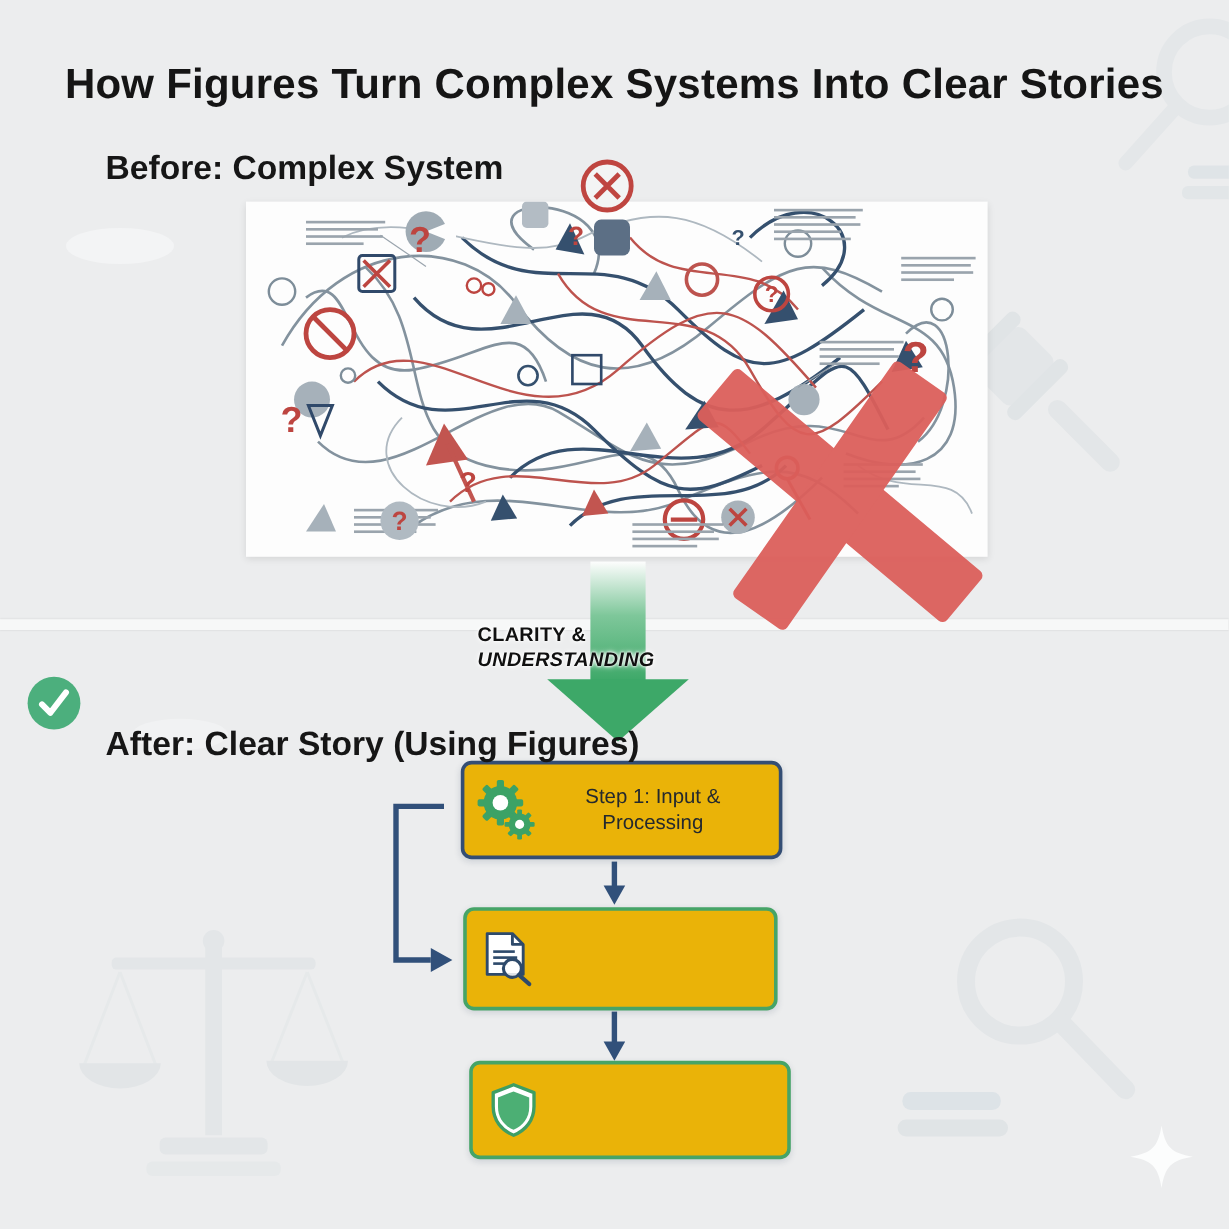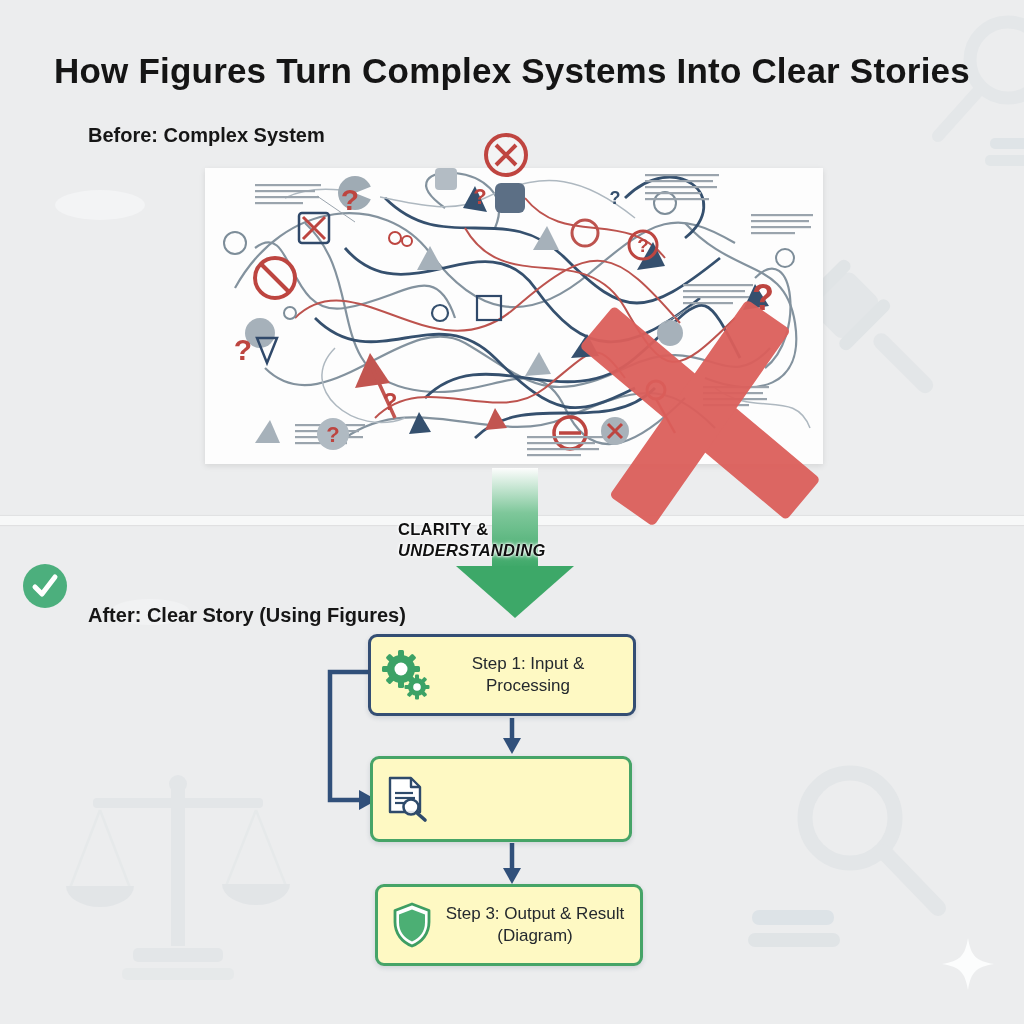--- a/index.html
+++ b/index.html
@@ -10,42 +10,42 @@
 
   
   #watermarks{left:0;top:0;z-index:0;}
 
   
   .divider{left:0;top:516px;width:1024px;height:9px;background:#f7f8f8;
            box-shadow:0 1px 1px rgba(0,0,0,.05),0 -1px 1px rgba(0,0,0,.045);z-index:1;}
 
   .title{left:0;top:28px;width:1024px;text-align:center;font-size:35px;font-weight:800;
          color:#151515;letter-spacing:.2px;z-index:4;}
-  .section-label{font-size:20px;font-weight:800;color:#161616;z-index:4;}
+  .section-label{font-size:28px;font-weight:800;color:#161616;z-index:4;}
   #before-label{left:88px;top:124px;}
   #after-label{left:88px;top:572px;margin-top:32px;}
 
   
   .panel{left:205px;top:168px;width:618px;height:296px;background:#fdfdfd;
          box-shadow:0 2px 6px rgba(0,0,0,.10);z-index:2;}
   #tangle{left:195px;top:138px;z-index:3;}
 
   
   #clarity-arrow{left:452px;top:462px;z-index:2;}
   .transition-text{left:398px;width:260px;font-size:16.5px;font-weight:800;
          color:#101010;z-index:4;letter-spacing:.3px;
          text-shadow:0 0 5px #fff,0 0 3px #fff,0 0 2px #fff;}
   #trans1{top:520px;} #trans2{top:541px;font-style:italic;}
 
   #check-icon{left:22px;top:563px;z-index:4;}
 
   
   #connectors{left:315px;top:630px;z-index:2;}
-  .step{position:absolute;background:#fef9c3;border-radius:9px;display:flex;align-items:center;
-        z-index:3;box-shadow:0 2px 5px rgba(40,60,90,.15);padding:0 8px;box-sizing:border-box;}
+  .step{position:absolute;background:#eab308;border-radius:9px;display:flex;align-items:center;
+        z-index:3;box-shadow:0 2px 5px rgba(40,60,90,.15);padding:0 8px;box-sizing:border-box;margin-left:16px;}
   .step .txt{flex:1;text-align:center;font-size:17px;color:#24292e;line-height:1.3;}
   .step .ic{width:52px;flex:0 0 52px;display:flex;justify-content:center;}
   #step1{left:368px;top:634px;width:268px;height:82px;border:3px solid #344e74;}
   #step2{left:370px;top:756px;width:262px;height:86px;border:3px solid #46a467;}
   #step3{left:375px;top:884px;width:268px;height:82px;border:3px solid #46a467;}
 </style>
 </head>
 <body>
 
 <svg id="watermarks" class="abs" width="1024" height="1024" viewBox="0 0 1024 1024" aria-hidden="true">
@@ -347,17 +347,13 @@
   </span>
 </div>
 
 <div class="step" id="step3">
   <span class="ic">
     <svg width="46" height="48" viewBox="0 0 46 48">
       <path d="M23,3 L40,9.5 V21 C40,32.5 33,41 23,45 C13,41 6,32.5 6,21 V9.5 Z" fill="#ffffff" stroke="#3e9e63" stroke-width="2.8" stroke-linejoin="round"></path>
       <path d="M23,8.5 L36,13.5 V21.5 C36,30.5 31,37 23,40.5 C15,37 10,30.5 10,21.5 V13.5 Z" fill="#4caf74"></path>
     </svg>
   </span>
-  <span class="txt">
-    <span>Step 3: Output &amp; Result</span><br>
-    <span>(Diagram)</span>
-  </span>
 </div>
 
 </body></html>

